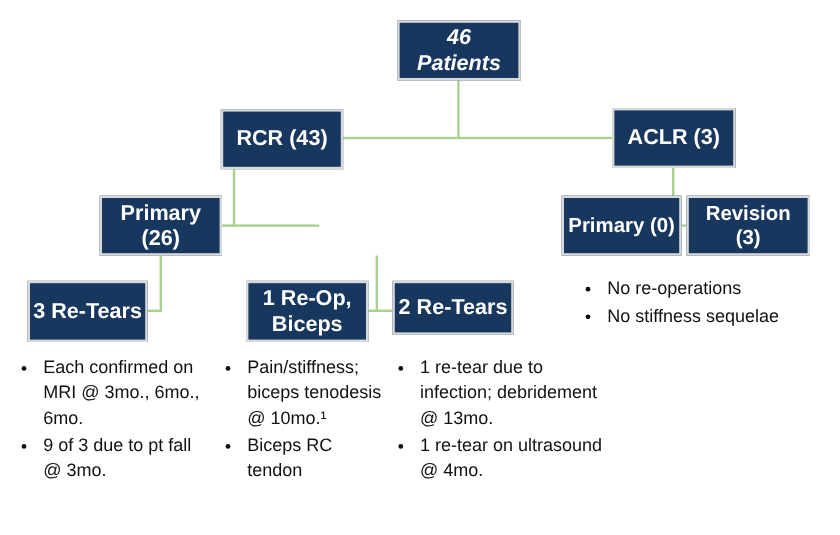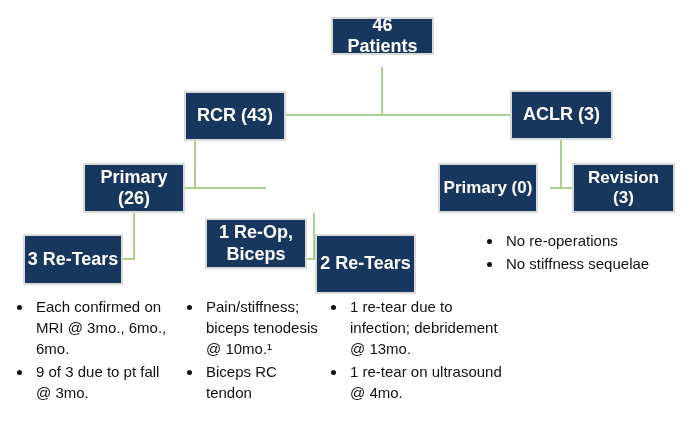--- a/index.html
+++ b/index.html
@@ -45,30 +45,30 @@
   }
   .notes ul{
     list-style:disc outside;
     padding-left:21px;
   }
   .notes li{
     margin-bottom:2px;
     padding-left:3px;
   }
   
-  #n-patients      {left:331px; top:17px;  width:103px; height:38px;}
+  #n-patients      {left:331px; top:17px;  width:103px; height:50px;font-style:italic;}
   #n-rcr           {left:144px; top:91px;  width:102px; height:50px;margin-left:40px;}
   #n-aclr          {left:510px; top:90px;  width:103px; height:50px;}
   #n-rcr-primary   {left:83px;  top:163px; width:102px; height:50px;}
   #n-rcr-revision  {left:266px; top:163px; width:96px;  height:50px;}
-  #n-aclr-primary  {left:438px; top:163px; width:100px; height:50px; font-size:17px;}
+  #n-aclr-primary  {left:468px; top:163px; width:100px; height:50px; font-size:17px;}
   #n-aclr-revision {left:572px; top:163px; width:103px; height:50px; font-size:17px;}
   #n-retears3      {left:23px;  top:234px; width:100px; height:51px;}
-  #n-reop          {left:205px; top:218px; width:102px; height:51px;justify-content:flex-end;}
-  #n-retears2      {left:315px; top:234px; width:101px; height:60px;}
+  #n-reop          {left:205px; top:234px; width:102px; height:51px;justify-content:flex-end;}
+  #n-retears2      {left:327px; top:234px; width:101px; height:45px;}
   
   #c-patients-drop   {left:381px; top:67px;  width:2px;   height:48px;}
   #c-rcr-aclr        {left:246px; top:114px; width:264px; height:2px;}
   #c-rcr-drop        {left:194px; top:141px; width:2px;   height:47px;}
   #c-primary-revision{left:185px; top:187px; width:81px;  height:2px;}
   #c-aclr-drop       {left:560px; top:140px; width:2px;   height:48px;}
   #c-aclr-children   {left:550px; top:187px; width:22px;  height:2px;}
   #c-primary-drop    {left:133px; top:213px; width:2px;   height:46px;}
   #c-retears3-stub   {left:123px; top:258px; width:12px;  height:2px;}
   #c-revision-drop   {left:313px; top:213px; width:2px;   height:46px;}

